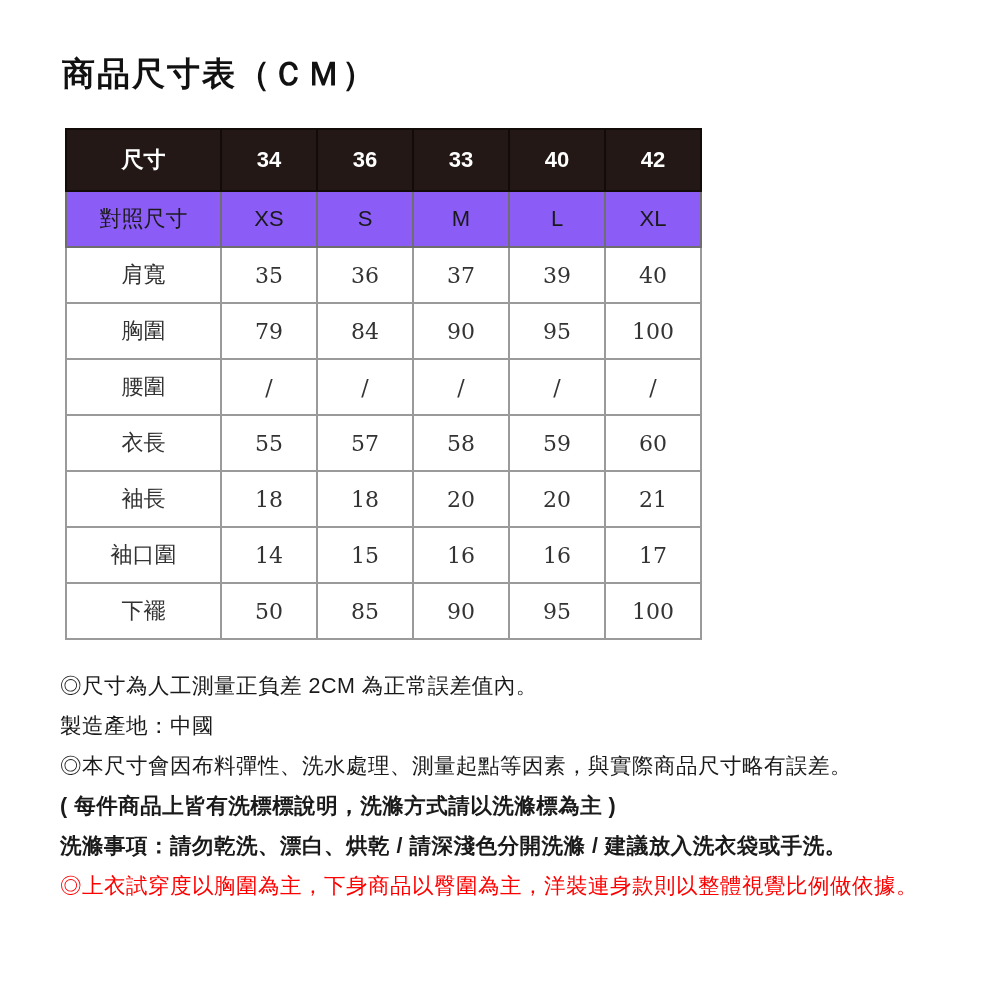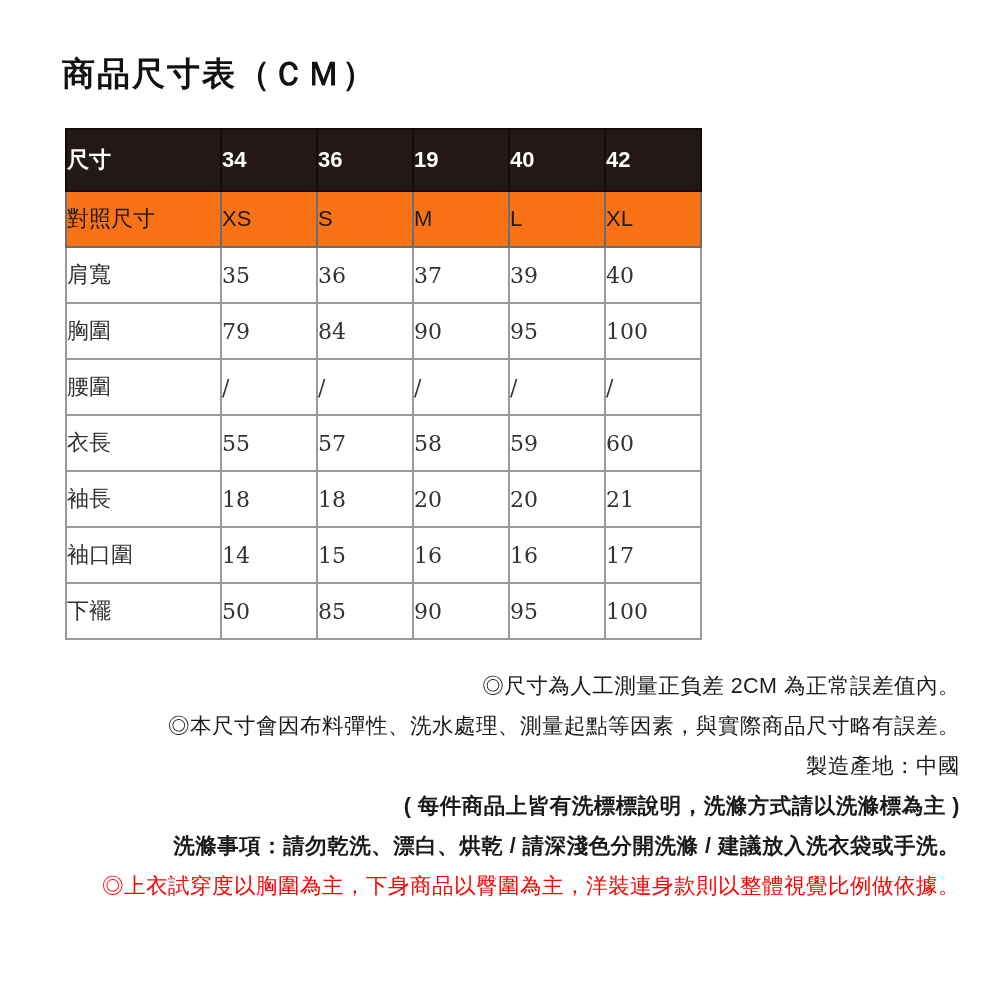--- a/index.html
+++ b/index.html
@@ -23,49 +23,49 @@
   }
   table.size-table {
     border-collapse: collapse;
     table-layout: fixed;
     margin: 32px 0 0 3px;
     width: 635px;
     border: 2px solid #9a9a9a;
   }
   table.size-table td {
     border: 2px solid #9a9a9a;
+    text-align: center;
     vertical-align: middle;
     height: 56px;
     font-size: 22px;
     color: #333333;
     font-family: "DejaVu Serif", serif;
     margin-left: 30px;
   }
   col.col-label { width: 155px; }
   col.col-size  { width: 96px; }
   tr.row-dark td {
     height: 62px;
     background: #231815;
     color: #ffffff;
     border-color: #120b08;
     font-family: "Liberation Sans", sans-serif;
     font-weight: bold;
     font-size: 22px;
   }
   tr.row-gray td {
-    background: #f97316;
+    background: #8b5cf6;
     color: #1a1a1a;
     border-color: #6e6e6e;
     font-family: "Liberation Sans", sans-serif;
     font-size: 22px;
   }
   .notes {
     margin-top: 26px;
     margin-left: -2px;
-    text-align: right;
   }
   .notes p {
     font-size: 21.5px;
     line-height: 40px;
     letter-spacing: 0.5px;
     color: #1a1a1a;
     white-space: nowrap;
   }
   .notes p.bold { font-weight: bold; }
   .notes p.red { color: #fe0000; }
@@ -84,21 +84,21 @@
         <col class="col-size">
         <col class="col-size">
         <col class="col-size">
         <col class="col-size">
     </colgroup>
     <tbody>
       <tr class="row-dark">
         <td>尺寸</td>
         <td>34</td>
         <td>36</td>
-        <td>19</td>
+        <td>33</td>
         <td>40</td>
         <td>42</td>
       </tr>
       <tr class="row-gray">
         <td>對照尺寸</td>
         <td>XS</td>
         <td>S</td>
         <td>M</td>
         <td>L</td>
         <td>XL</td>
@@ -157,20 +157,20 @@
         <td>85</td>
         <td>90</td>
         <td>95</td>
         <td>100</td>
       </tr>
     </tbody>
   </table>
 
   <div class="notes">
     <p>◎尺寸為人工測量正負差 2CM 為正常誤差值內。</p>
+    <p>製造產地：中國</p>
     <p>◎本尺寸會因布料彈性、洗水處理、測量起點等因素，與實際商品尺寸略有誤差。</p>
-    <p>製造產地：中國</p>
     <p class="bold">( 每件商品上皆有洗標標說明，洗滌方式請以洗滌標為主 )</p>
     <p class="bold">洗滌事項：請勿乾洗、漂白、烘乾 / 請深淺色分開洗滌 / 建議放入洗衣袋或手洗。</p>
     <p class="red">◎上衣試穿度以胸圍為主，下身商品以臀圍為主，洋裝連身款則以整體視覺比例做依據。</p>
   </div>
 
 </div>
 
 </body></html>

